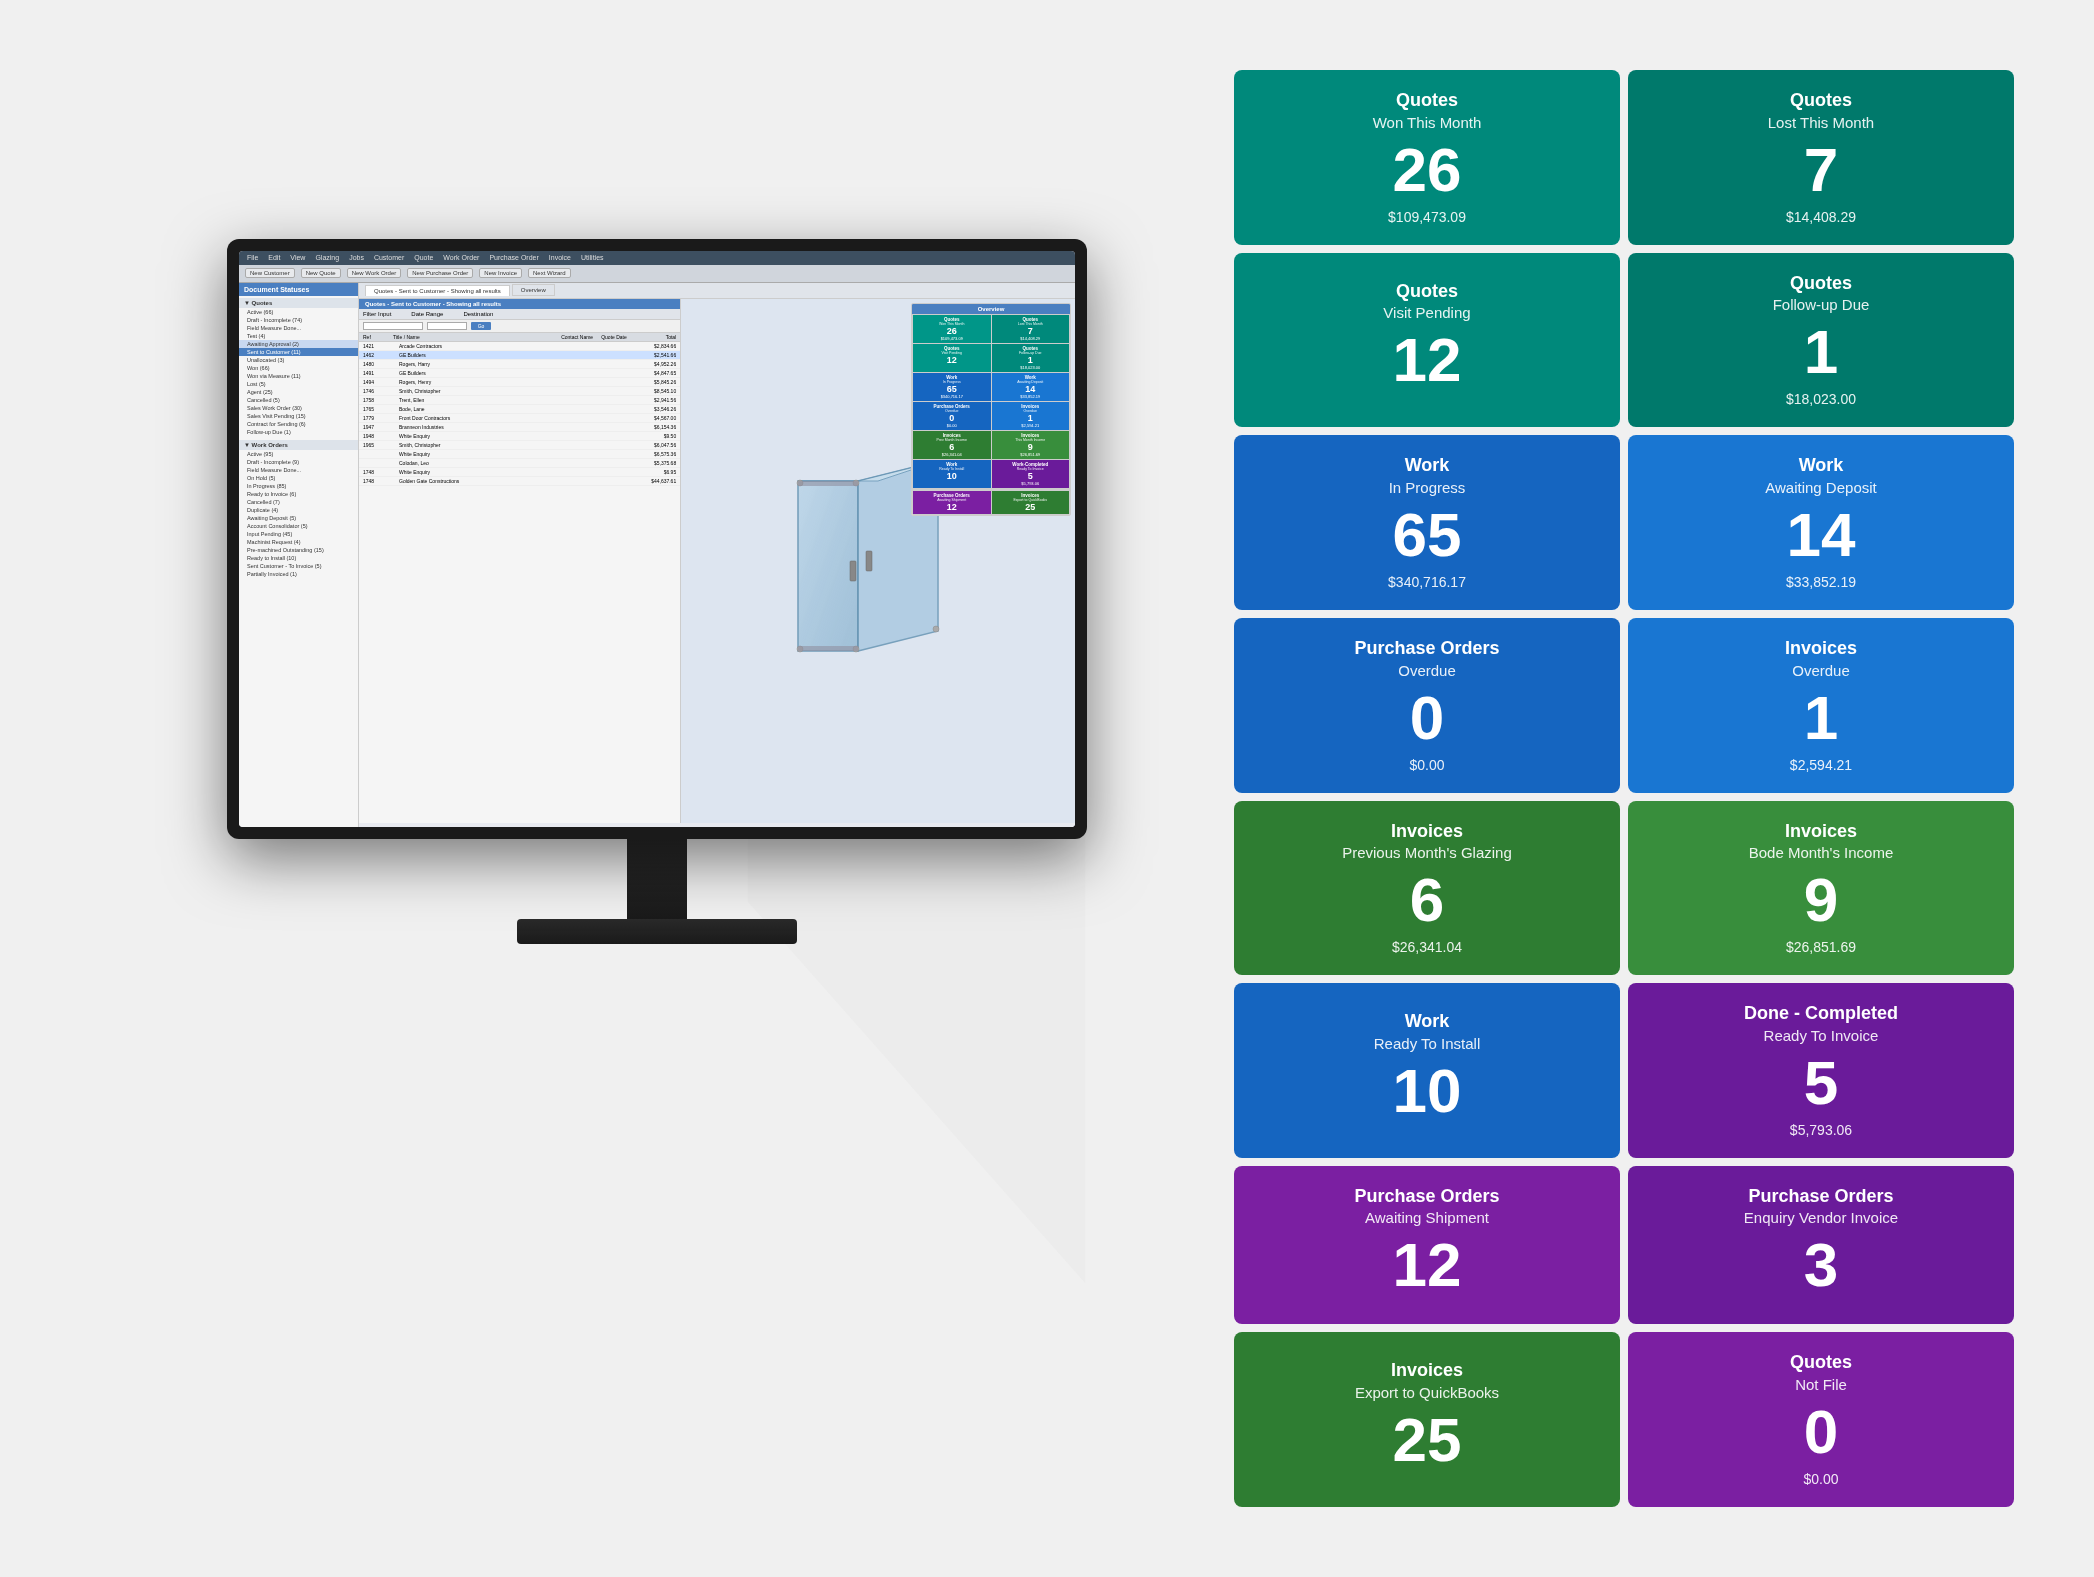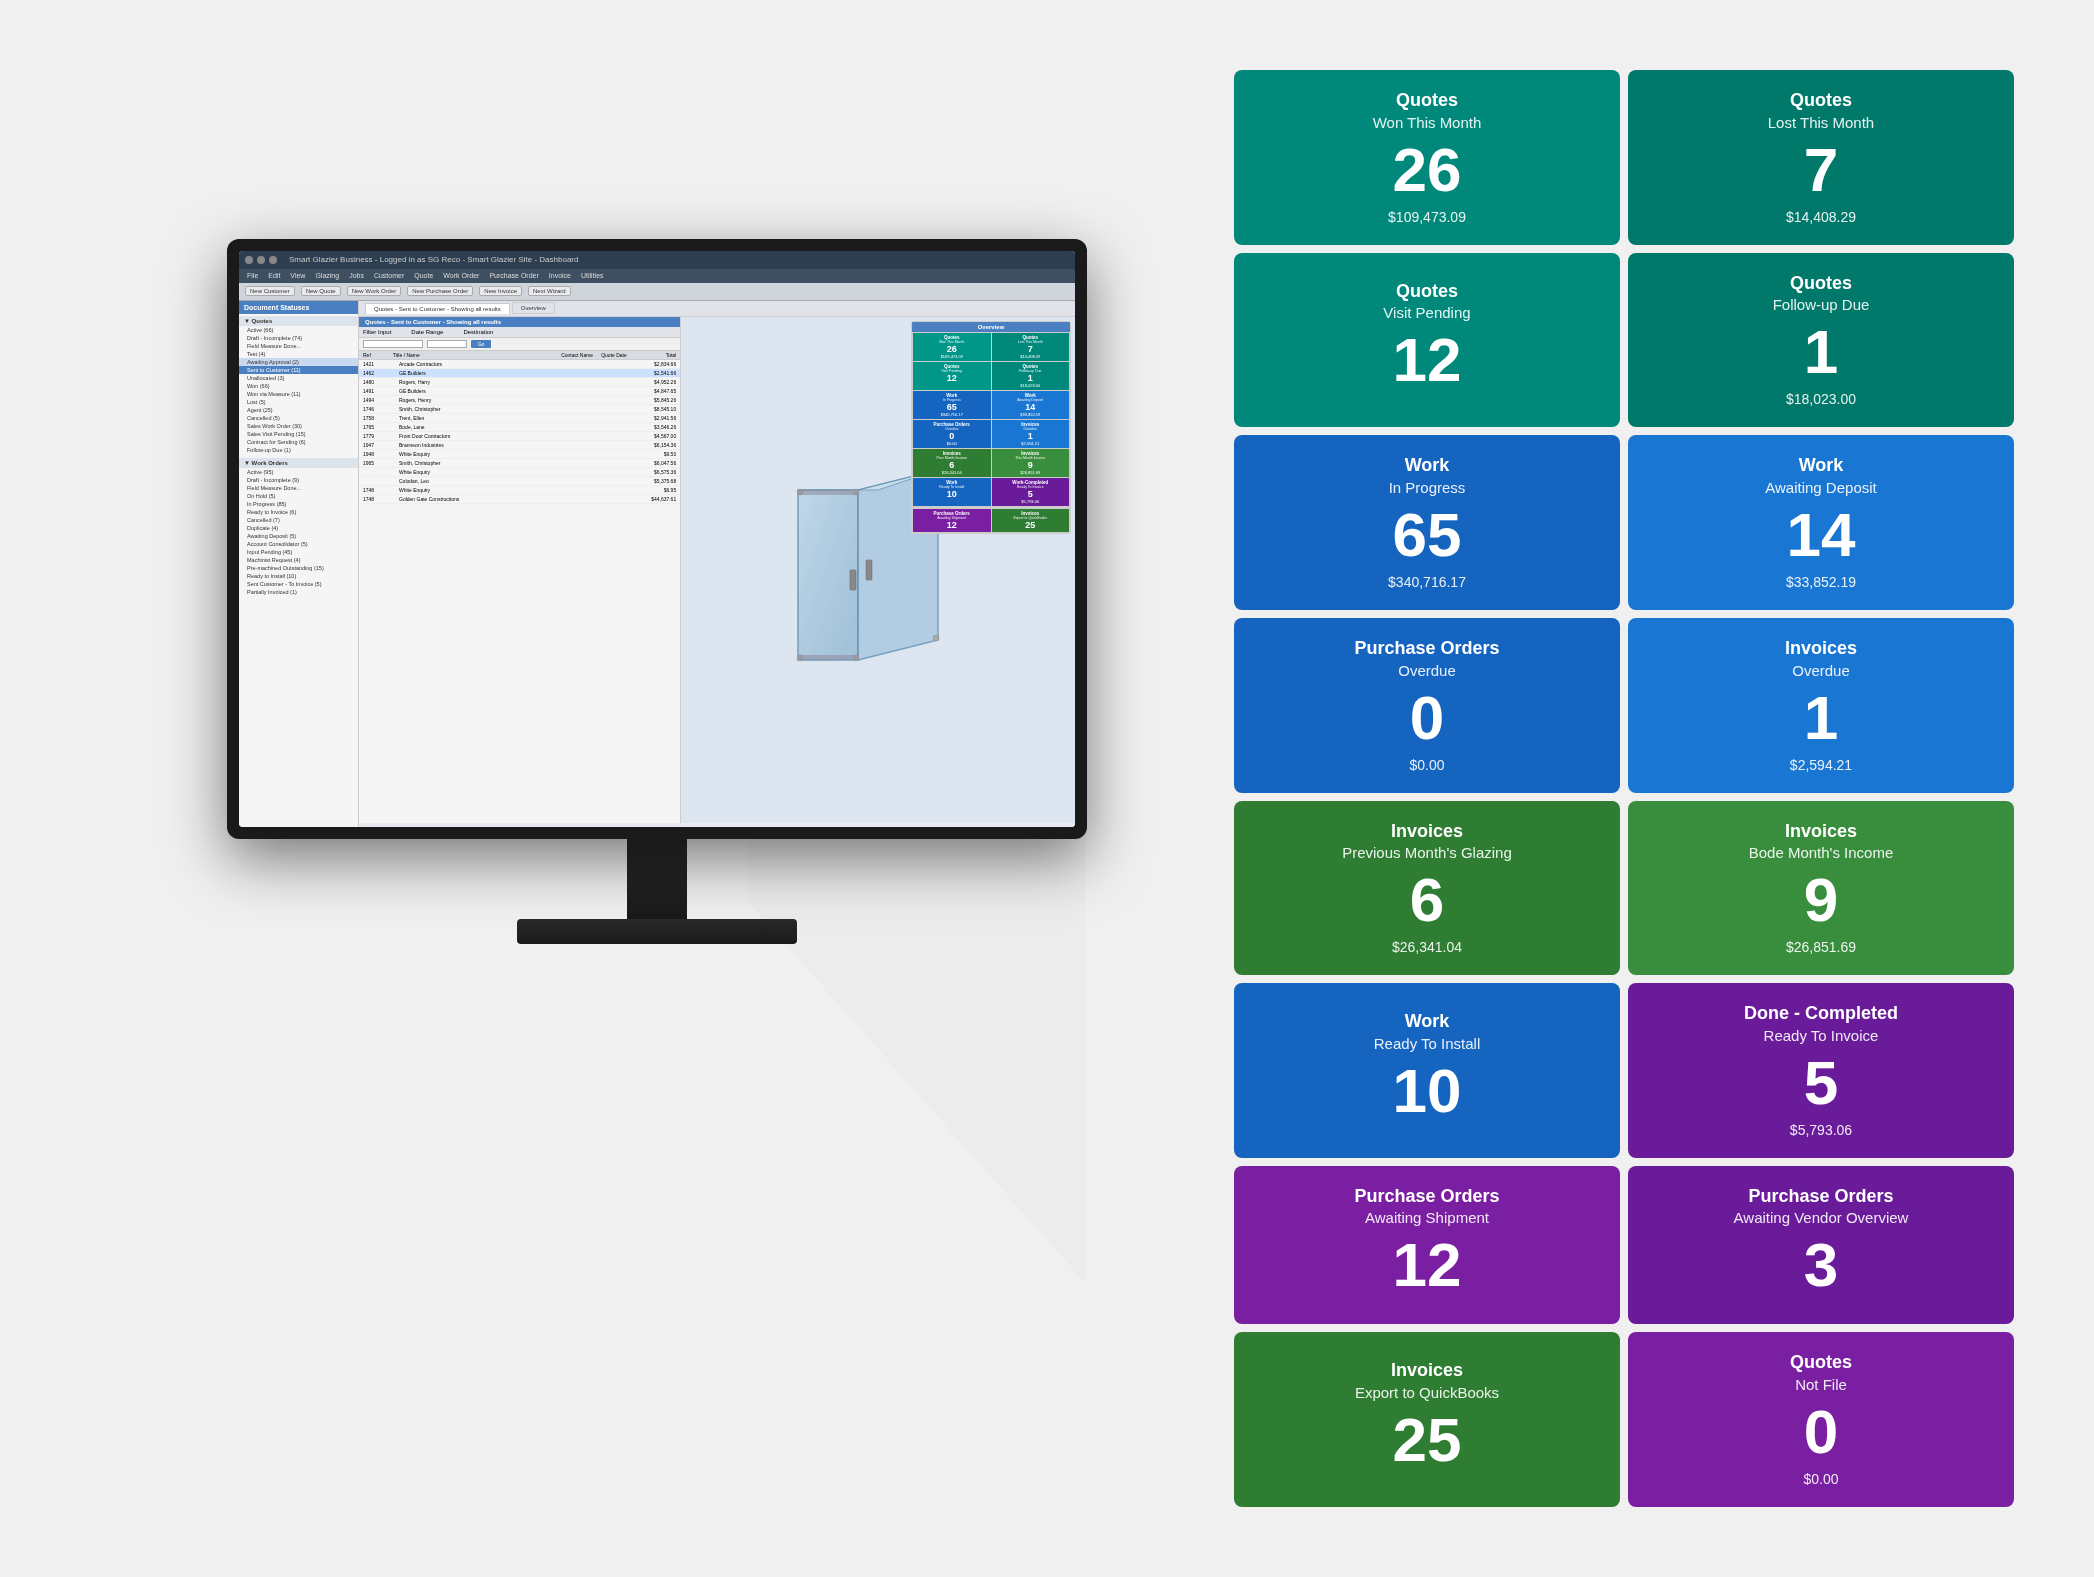--- a/index.html
+++ b/index.html
@@ -380,26 +380,20 @@
     <svg class="perspective-lines" viewBox="0 0 1400 1577" style="position:absolute;top:0;left:0;width:100%;height:100%;pointer-events:none;opacity:0.15;">
       <polygon points="830,200 1314,80 1314,1497 830,950" fill="#999" opacity="0.3"></polygon>
     </svg>
 
     <div class="monitor-wrapper">
 
       <div class="monitor-frame">
         <div class="monitor-screen">
           <div class="screen-inner">
 
-            <div class="screen-titlebar">
-              <div class="titlebar-dot"></div>
-              <div class="titlebar-dot"></div>
-              <div class="titlebar-dot"></div>
-              <span class="titlebar-text">Smart Glazier Business - Logged in as SG Reco - Smart Glazier Site - Dashboard</span>
-            </div>
 
             <div class="screen-menubar">
               <span class="menu-item">File</span>
               <span class="menu-item">Edit</span>
               <span class="menu-item">View</span>
               <span class="menu-item">Glazing</span>
               <span class="menu-item">Jobs</span>
               <span class="menu-item">Customer</span>
               <span class="menu-item">Quote</span>
               <span class="menu-item">Work Order</span>
@@ -897,21 +891,21 @@
       </div>
 
       <div class="tile tile-purple-mid">
         <div class="tile-label">Purchase Orders</div>
         <div class="tile-sublabel">Awaiting Shipment</div>
         <div class="tile-number">12</div>
         <div class="tile-amount"></div>
       </div>
       <div class="tile tile-purple">
         <div class="tile-label">Purchase Orders</div>
-        <div class="tile-sublabel">Awaiting Vendor Overview</div>
+        <div class="tile-sublabel">Enquiry Vendor Invoice</div>
         <div class="tile-number">3</div>
         <div class="tile-amount"></div>
       </div>
 
       <div class="tile tile-green">
         <div class="tile-label">Invoices</div>
         <div class="tile-sublabel">Export to QuickBooks</div>
         <div class="tile-number">25</div>
         <div class="tile-amount"></div>
       </div>

